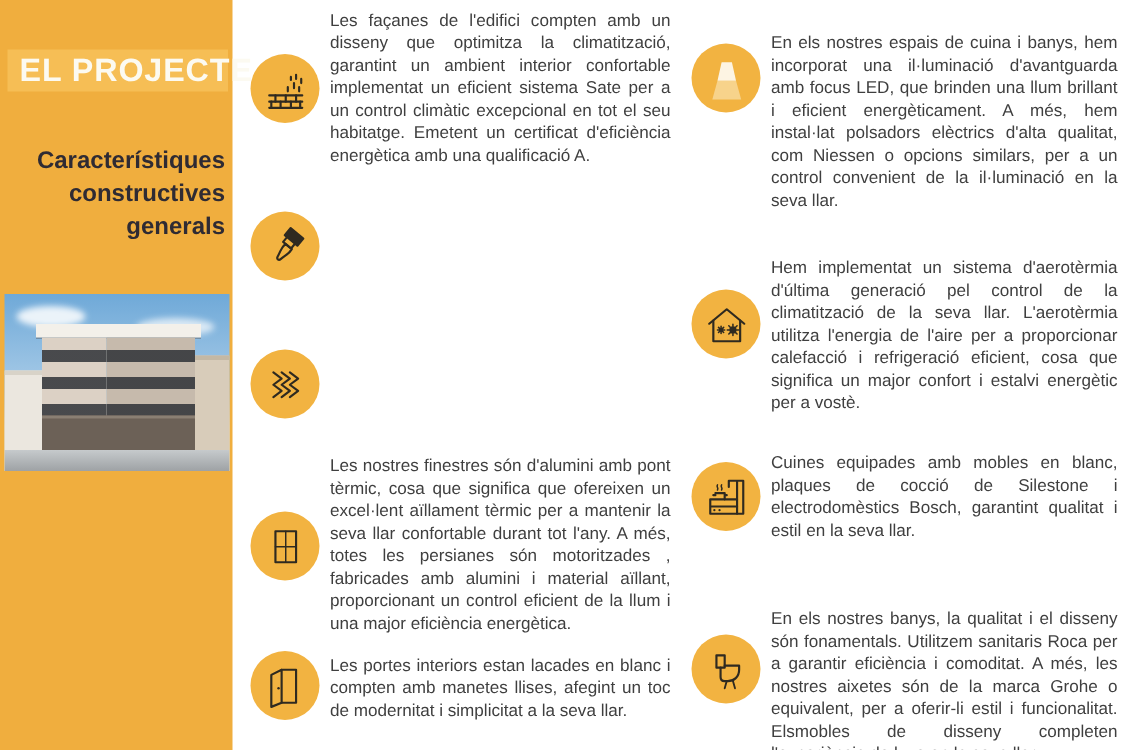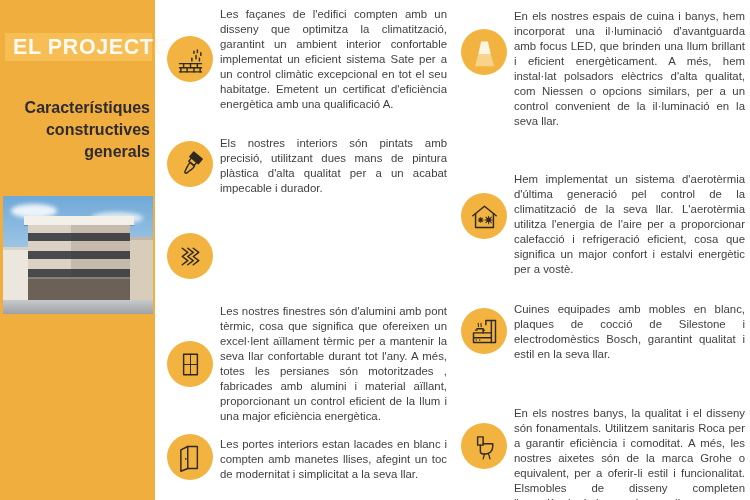--- a/index.html
+++ b/index.html
@@ -95,21 +95,20 @@
 
     <span class="icon-circle" style="top:141px">
       <svg viewBox="0 0 48 48">
           <g transform="rotate(40 24 24)">
         <rect x="15" y="6" width="18" height="11" fill="#2F2A20" rx="1"></rect>
         <path class="ink" d="M19 17 v5 h10 v-5"></path>
         <path class="ink" d="M22 22 c-1 6 1 8 2 14 c.5 3 3.5 3 4 0 c1 -6 3 -8 2 -14 z"></path>
       </g>
         </svg>
     </span>
-    <p class="feature-text" style="top:136px">Els nostres interiors són pintats amb precisió, utilitzant dues mans de pintura plàstica d'alta qualitat per a un acabat impecable i durador.</p>
 
     <span class="icon-circle" style="top:233px">
       <svg viewBox="0 0 48 48">
           <g class="ink" stroke-width="2">
         <path d="M12 12 l8 6 l-8 6 l8 6 l-8 6"></path>
         <path d="M20 12 l8 6 l-8 6 l8 6 l-8 6"></path>
         <path d="M28 12 l8 6 l-8 6 l8 6 l-8 6"></path>
       </g>
         </svg>
     </span>
@@ -137,21 +136,21 @@
   </section>
 
   <section class="col col-right">
 
     <span class="icon-circle" style="top:29px">
       <svg viewBox="0 0 48 48">
         <path d="M19 8 h10 l4 18 h-18 z" fill="#FDF8EC" opacity=".95"></path>
         <path d="M15 26 L10 44 h28 L33 26 z" fill="#FBEDC9" opacity=".55"></path>
       </svg>
     </span>
-    <p class="feature-text" style="top:9px">En els nostres espais de cuina i banys, hem incorporat una il·luminació d'avantguarda amb focus LED, que brinden una llum brillant i eficient energèticament. A més, hem instal·lat polsadors elèctrics d'alta qualitat, com Niessen o opcions similars, per a un control convenient de la il·luminació en la seva llar.</p>
+    <p class="feature-text" style="top:22px">En els nostres espais de cuina i banys, hem incorporat una il·luminació d'avantguarda amb focus LED, que brinden una llum brillant i eficient energèticament. A més, hem instal·lat polsadors elèctrics d'alta qualitat, com Niessen o opcions similars, per a un control convenient de la il·luminació en la seva llar.</p>
 
     <span class="icon-circle" style="top:193px">
       <svg viewBox="0 0 48 48">
           <g class="ink">
         <path d="M7 23 L24 9 L41 23"></path>
         <path d="M11 20 V40 H37 V20"></path>
         <path d="M15 29 h7 M18.5 25.5 v7 M16 26.5 l5 5 M21 26.5 l-5 5" stroke-width="1.5"></path>
         <circle cx="30" cy="29" r="3.5" fill="#2F2A20" stroke="none"></circle>
         <path d="M30 23.5 v2 M30 32.5 v2 M24.5 29 h2 M33.5 29 h2 M26 25 l1.4 1.4 M32.6 31.6 l1.4 1.4 M34 25 l-1.4 1.4 M27.4 31.6 L26 33" stroke-width="1.5"></path>
       </g>

